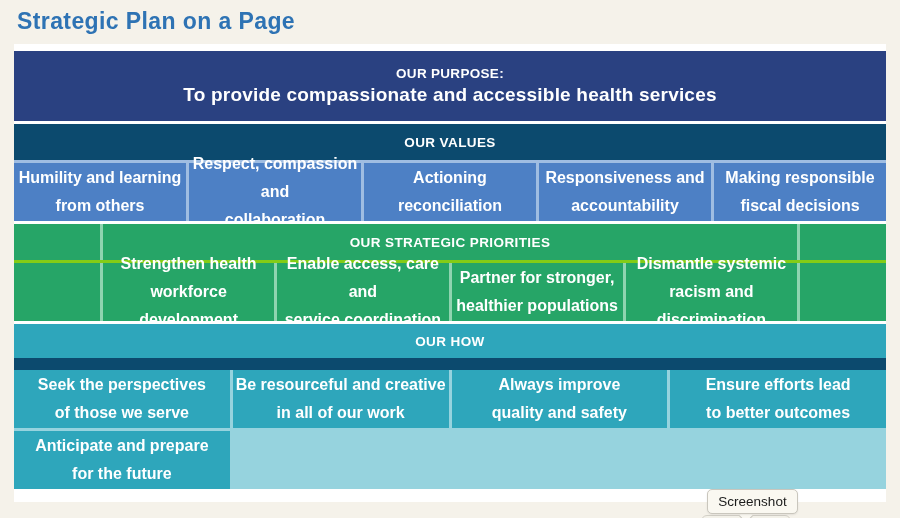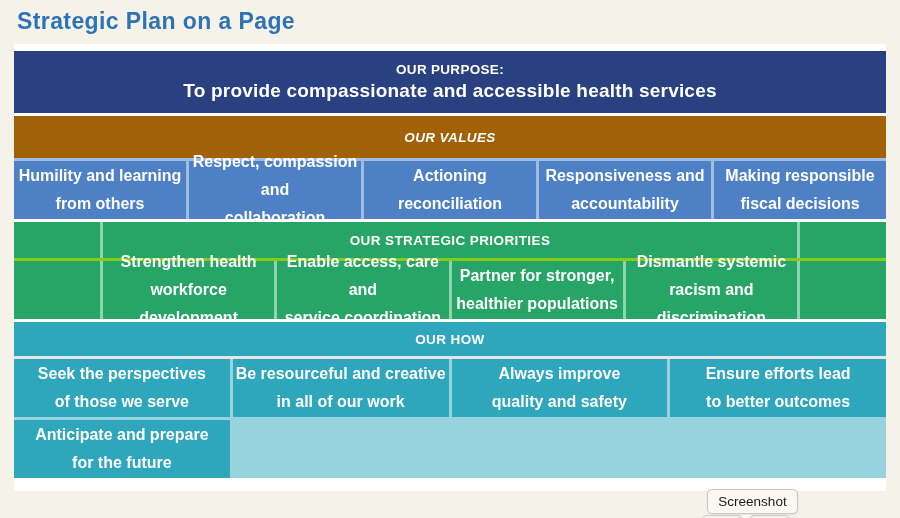--- a/index.html
+++ b/index.html
@@ -26,21 +26,21 @@
   .banner {
     color: #ffffff;
     text-align: center;
     display: flex;
     flex-direction: column;
     justify-content: center;
     gap: 3px;
   }
   .banner .banner-heading { font-size: 13.5px; font-weight: 700; letter-spacing: 0.3px; }
   .banner .banner-text { font-size: 19px; font-weight: 700; letter-spacing: 0.2px; }
-  .purpose { background: #2a4181; height: 62px; }
+  .purpose { background: #2a4181; height: 70px; }
   .vision  { background: #3b68af; height: 60px; margin-top: 3px; }
   .section-header {
     color: #ffffff;
     font-size: 13.5px;
     font-weight: 700;
     letter-spacing: 0.4px;
     text-align: center;
     display: flex;
     align-items: center;
     justify-content: center;
@@ -53,32 +53,32 @@
     line-height: 1.75;
     text-align: center;
     white-space: pre-line;
     display: flex;
     align-items: center;
     justify-content: center;
     height: 58px;
   }
   
   .values-group { margin-top: 3px; background: #9fbde2; display: grid; gap: 3px; }
-  .values-header { background: #a16207; height: 42px; font-style: italic; }
+  .values-header { background: #0c4a6e; height: 36px; }
   .values-cells { grid-template-columns: repeat(5, 1fr); background: #9fbde2; }
   .values-cells .cell { background: #4d80c5; }
   
   .prio-group { margin-top: 3px; background: #84cc16; display: grid; gap: 3px; }
   .prio-header-row { grid-template-columns: 86px 1fr 86px; background: #8fd4b0; }
   .prio-header-row .spacer, .prio-cells .spacer { background: #26a567; }
   .prio-header { background: #26a567; height: 36px; }
   .prio-cells { grid-template-columns: 86px 1fr 1fr 1fr 1fr 86px; background: #8fd4b0; }
   .prio-cells .cell { background: #26a567; }
   
-  .how-group { margin-top: 3px; background: #e5e5e5; display: grid; gap: 3px; }
+  .how-group { margin-top: 3px; background: #0c4a6e; display: grid; gap: 12px; }
   .how-header { background: #2ea6bb; height: 34px; }
   .how-cells { grid-template-columns: repeat(4, 1fr); background: #96d3de; }
   .how-cells .cell { background: #2ea6bb; }
   
   .tooltip {
     position: absolute;
     left: 707px;
     top: 489px;
     width: 91px;
     height: 25px;

